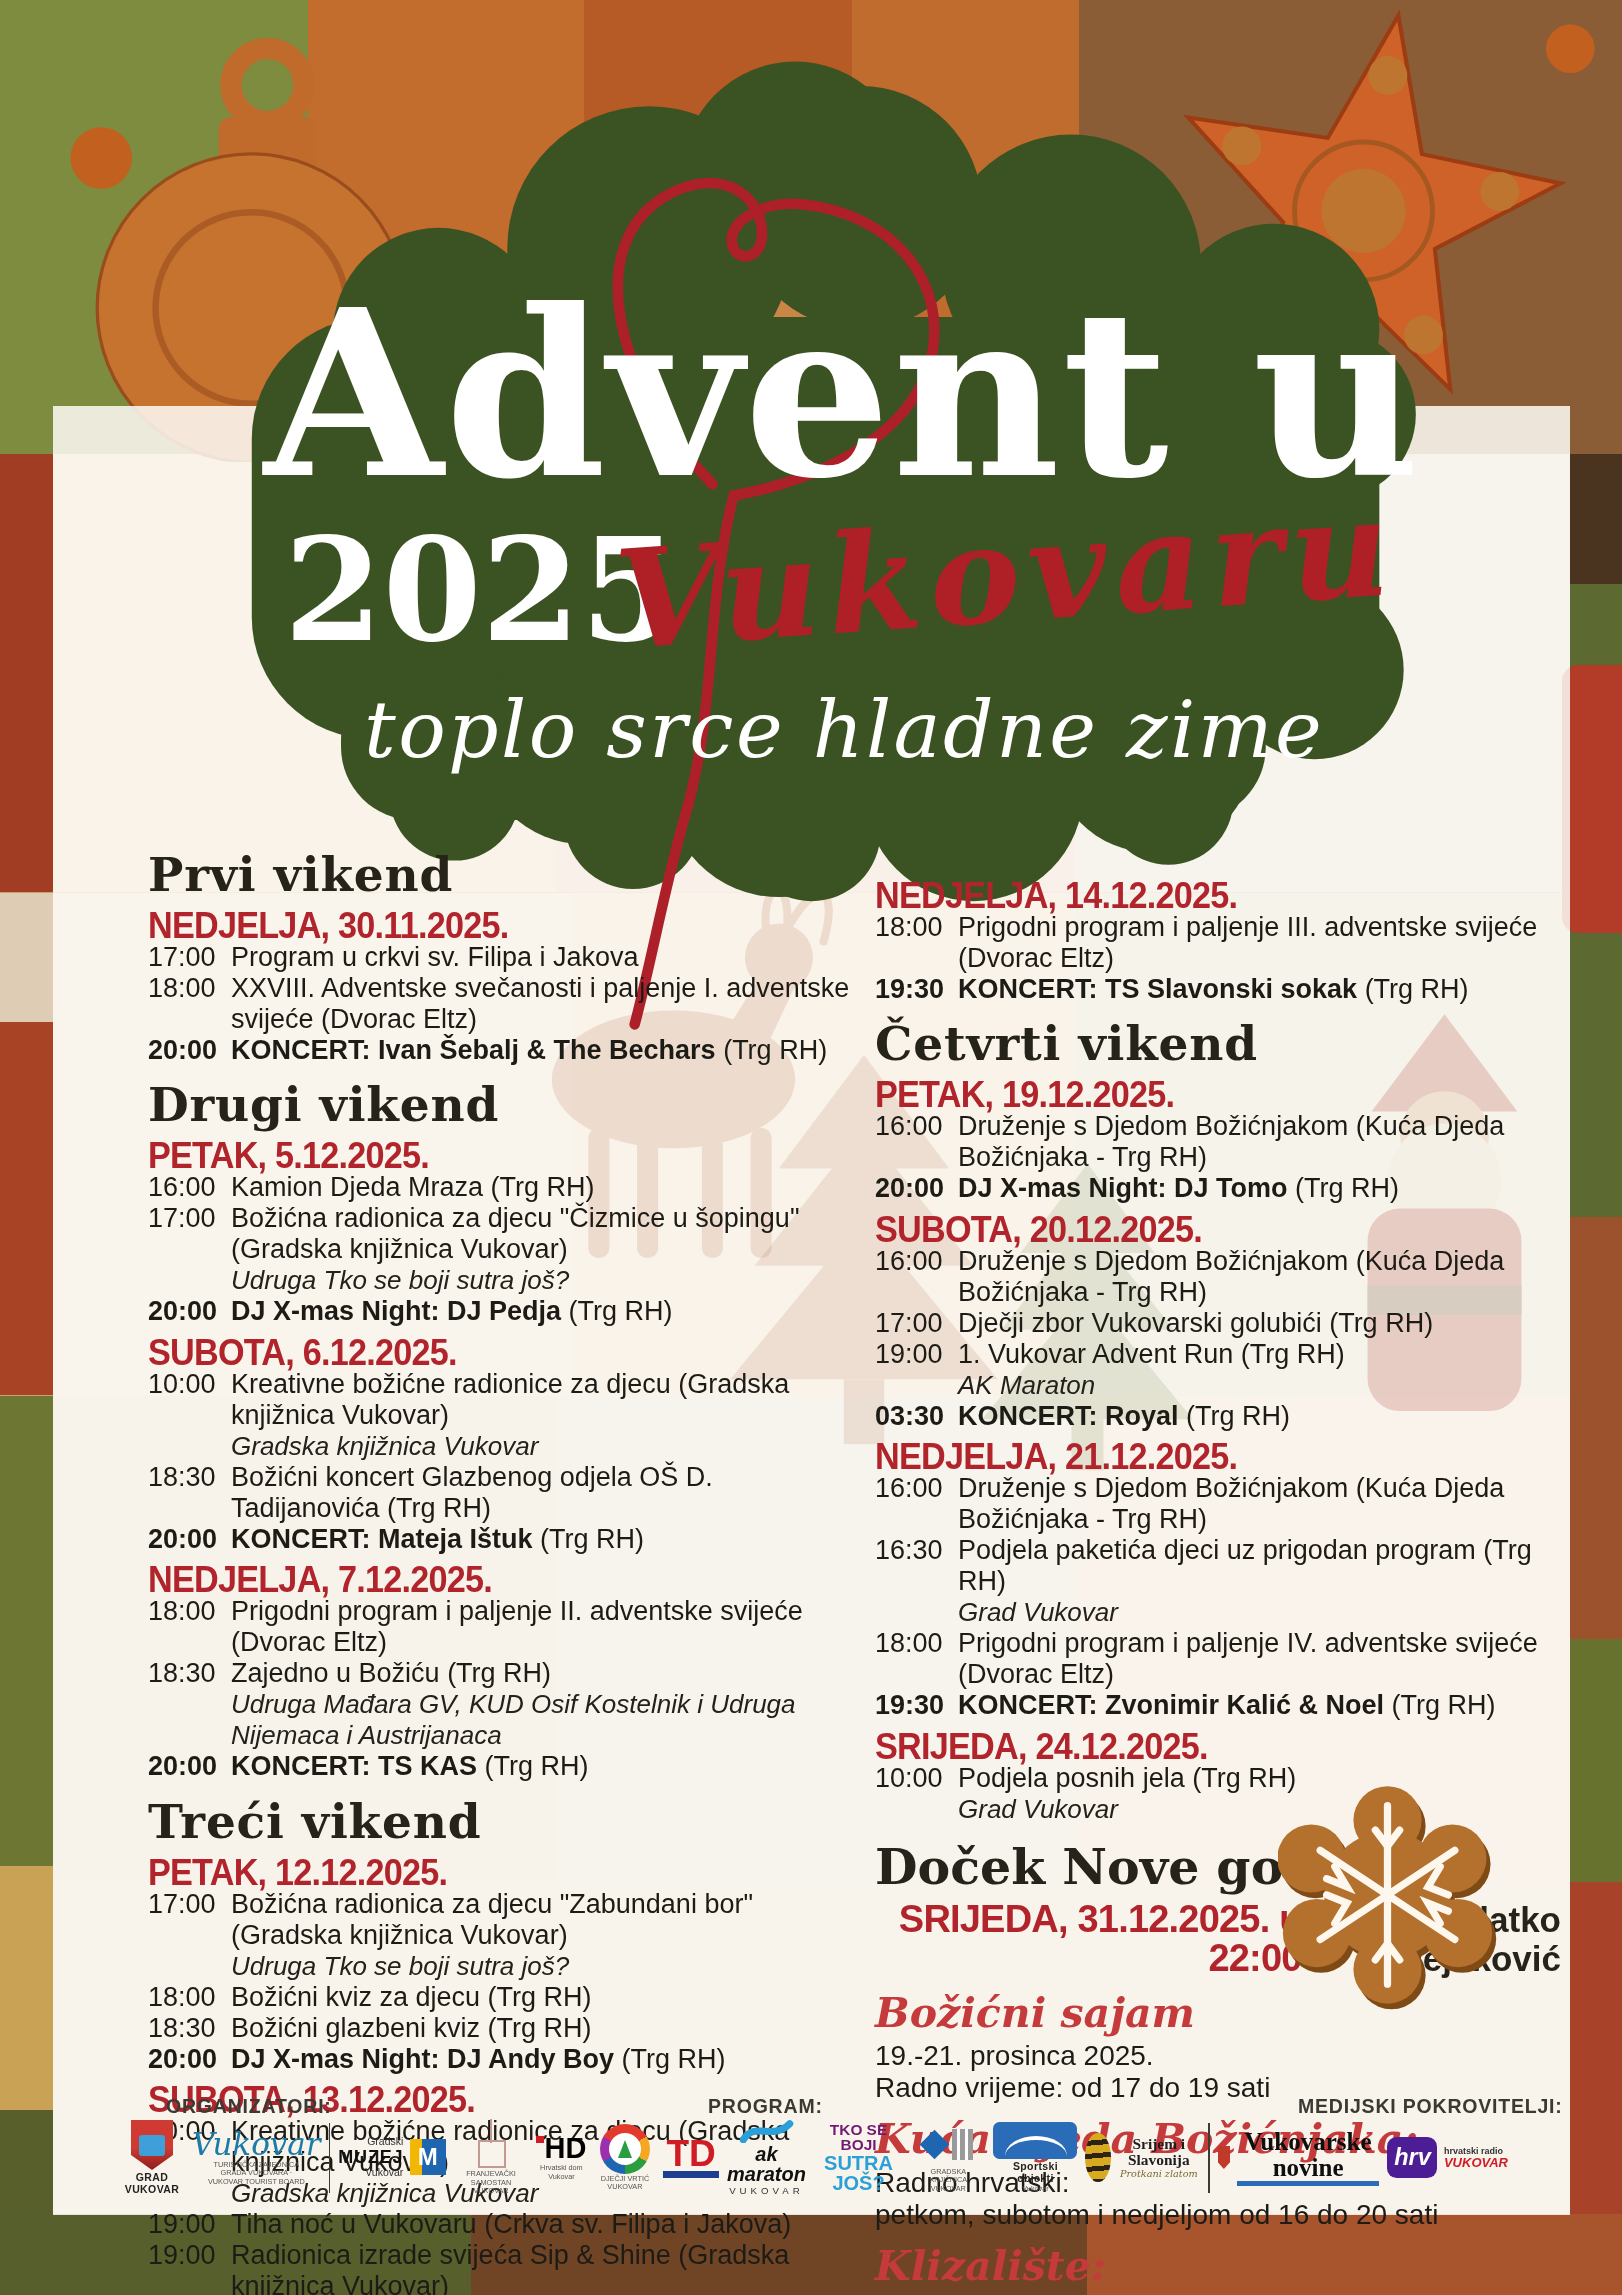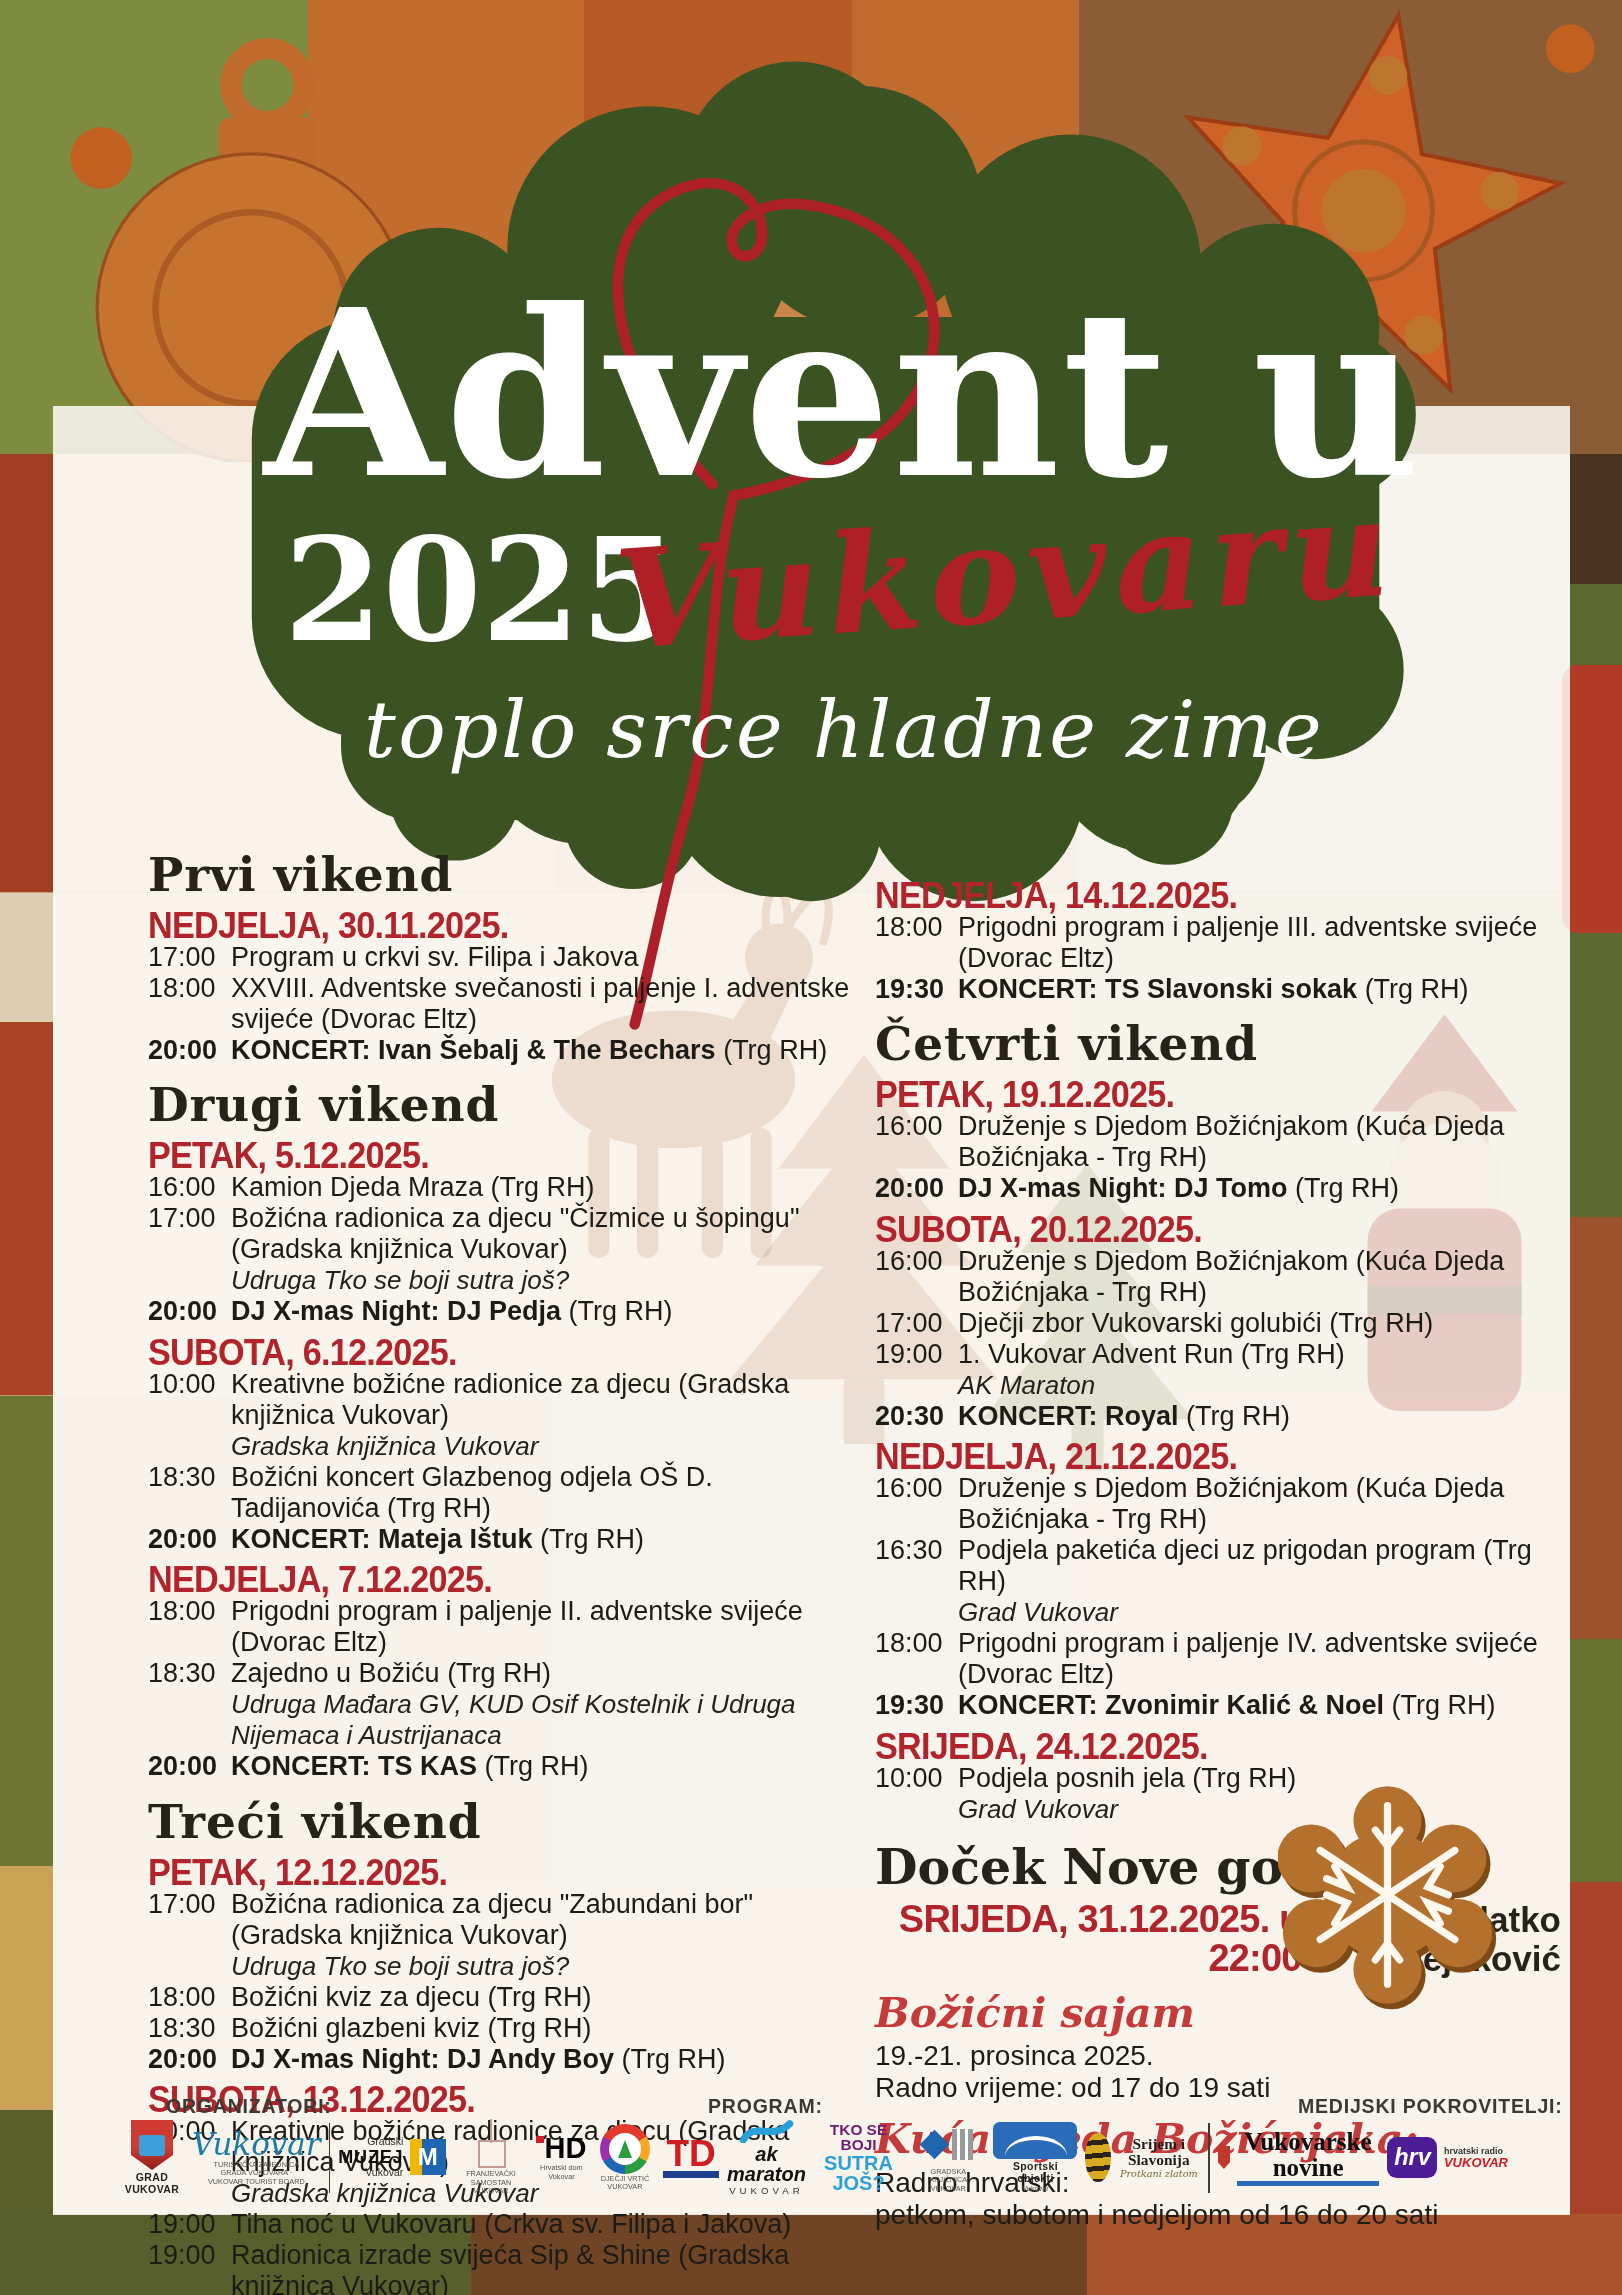--- a/index.html
+++ b/index.html
@@ -342,21 +342,21 @@
         <div class="ev">
           <span class="tm">17:00</span>
           <span class="tx">Dječji zbor Vukovarski golubići (Trg RH)</span>
         </div>
         <div class="ev">
           <span class="tm">19:00</span>
           <span class="tx">1. Vukovar Advent Run (Trg RH)</span>
         </div>
         <div class="note">AK Maraton</div>
         <div class="ev strong">
-          <span class="tm">20:30</span>
+          <span class="tm">03:30</span>
           <span class="tx"><b>KONCERT: Royal</b> (Trg RH)</span>
         </div>
       </div>
       <div class="day">
         <div class="date">NEDJELJA, 21.12.2025.</div>
         <div class="ev">
           <span class="tm">16:00</span>
           <span class="tx">Druženje s Djedom Božićnjakom (Kuća Djeda Božićnjaka - Trg RH)</span>
         </div>
         <div class="ev">
@@ -385,20 +385,21 @@
       <div class="nye-line">
         <span class="nye-date">SRIJEDA, 31.12.2025. u 22:00</span>
         <span class="nye-artist">Zlatko Pejaković</span>
       </div>
       <div class="script-heading">Božićni sajam</div>
       <div class="info-line">19.-21. prosinca 2025.</div>
       <div class="info-line">Radno vrijeme: od 17 do 19 sati</div>
       <div class="script-heading">Kuća Djeda Božićnjaka:</div>
       <div class="info-line">Radno hrvatski:</div>
       <div class="info-line">petkom, subotom i nedjeljom od 16 do 20 sati</div>
+      <div class="script-heading">Klizalište:</div>
     </div>
 
   <svg class="artsvg" style="left:1278px;top:1773px;z-index:8" width="219" height="252" viewBox="0 0 270 310">
     <g fill="#7e4a16" transform="translate(5,7)">
       <circle cx="135" cy="150" r="78"></circle>
         <circle cx="135" cy="58" r="42"></circle>
         <circle cx="215" cy="105" r="42"></circle>
       <circle cx="222" cy="197" r="42"></circle>
         <circle cx="135" cy="242" r="42"></circle>
         <circle cx="48" cy="197" r="42"></circle>

